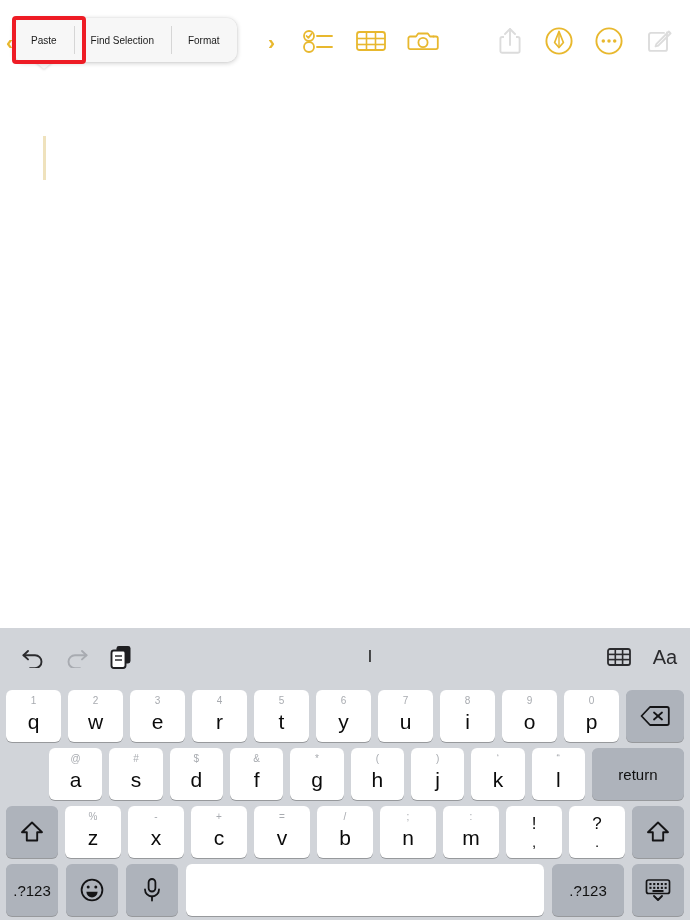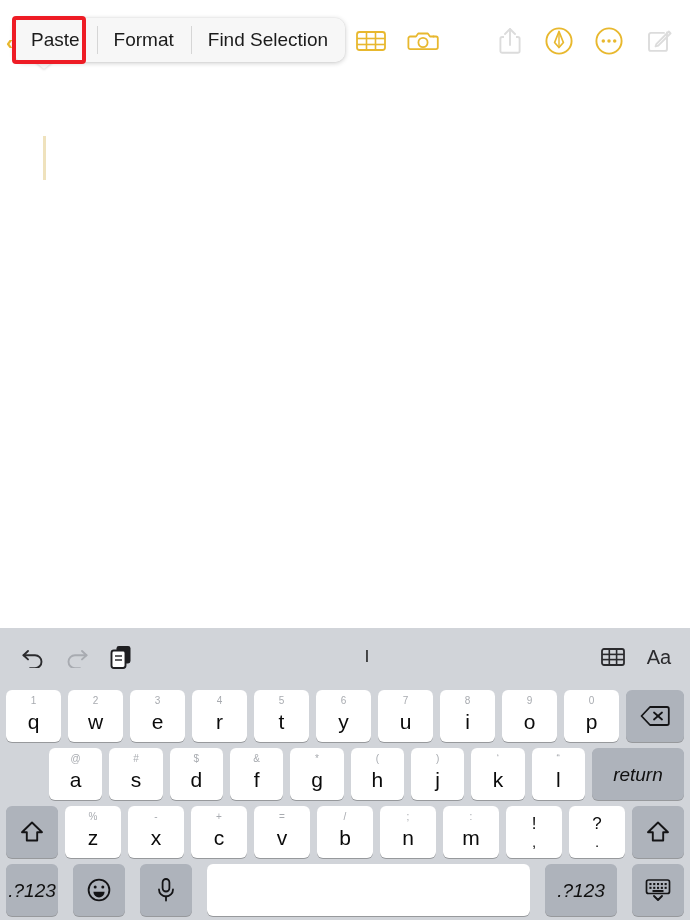--- a/index.html
+++ b/index.html
@@ -52,21 +52,21 @@
   
   .ctx-menu {
     position: absolute; left: 14px; top: 18px;
     height: 44px; display: flex; align-items: stretch;
     background: #f7f7f7; border-radius: 10px;
     box-shadow: 0 1px 5px rgba(0,0,0,0.22), 0 0 1px rgba(0,0,0,0.16);
     overflow: visible; z-index: 20;
   }
   .ctx-item {
     display: flex; align-items: center; justify-content: center;
-    padding: 0 17px; font-size: 19px; color: #1b1b1b;
+    padding: 0 17px; font-size: 10px; color: #1b1b1b;
     position: relative; white-space: nowrap;
     background: #f7f7f7;
   }
   .ctx-item + .ctx-item::before {
     content: ""; position: absolute; left: 0; top: 8px; bottom: 8px;
     width: 1px; background: #d6d6d6;
   }
   .ctx-item:first-child { border-radius: 10px 0 0 10px; }
   .ctx-item:last-child  { border-radius: 0 10px 10px 0; }
 
@@ -104,28 +104,28 @@
   .pred-icon { width: 26px; height: 28px; display: flex; align-items: center; justify-content: center; }
   .pred-words { flex: 1; display: flex; align-items: center; height: 100%; }
   .pred-word {
     flex: 1; text-align: center; font-size: 16px; color: #101010;
     position: relative; line-height: 58px;
   }
   .pred-word + .pred-word::before {
     content: ""; position: absolute; left: 0; top: 14px; bottom: 14px;
     width: 1px; background: #adb0b6;
   }
-  .pred-right { display: flex; align-items: center; gap: 16px; padding-right: 14px; }
+  .pred-right { display: flex; align-items: center; gap: 16px; padding-right: 8px; }
 
   
   .krow { position: absolute; left: 0; width: 690px; display: flex; align-items: center; }
   .krow1 { top: 62px; height: 52px; padding: 0 6px; gap: 7px; }
   .krow2 { top: 120px; height: 52px; padding: 0 6px; gap: 7px; }
   .krow3 { top: 178px; height: 52px; padding: 0 6px; gap: 7px; }
-  .krow4 { top: 236px; height: 52px; padding: 0 6px; gap: 15px; text-align: center; }
+  .krow4 { top: 236px; height: 52px; padding: 0 6px; gap: 8px; text-align: center; }
 
   .key {
     background: #ffffff; border-radius: 6px; height: 52px;
     display: flex; flex-direction: column; align-items: center; justify-content: center;
     box-shadow: 0 1px 0 rgba(0,0,0,0.28);
     position: relative; flex: 1;
   }
   .key .sub {
     font-size: 10px; color: #a8abb0; line-height: 1;
     position: absolute; top: 6px; left: 0; right: 0; text-align: center;
@@ -133,21 +133,21 @@
   .key .main {
     font-size: 21px; color: #0b0b0b; line-height: 1; margin-top: 10px;
     font-weight: 400;
   }
   .key.punct .sub { position: static; font-size: 17px; color: #0b0b0b; margin-bottom: 2px; }
   .key.punct .main { font-size: 15px; margin-top: 0; }
 
   .key.dark {
     background: #aeb3bb; box-shadow: 0 1px 0 rgba(0,0,0,0.28);
   }
-  .key.dark .main { color: #101010; font-size: 19px; margin-top: 0; font-style: italic; }
+  .key.dark .main { color: #101010; font-size: 15px; margin-top: 0; }
 
   .key.spacer { background: transparent; box-shadow: none; }
 
   .k-backspace { flex: 0 0 58px; }
   .k-return    { flex: 0 0 92px; }
   .k-shift-l   { flex: 0 0 52px; }
   .k-shift-r   { flex: 0 0 52px; }
   .k-num       { flex: 0 0 52px; }
   .k-emoji     { flex: 0 0 52px; }
   .k-mic       { flex: 0 0 52px; }
@@ -237,24 +237,24 @@
     <div class="text-cursor"></div>
   </div>
 
   <div class="ctx-arrow"></div>
 
   <div class="ctx-menu">
     <div class="ctx-item">
       <span>Paste</span>
     </div>
     <div class="ctx-item">
+      <span>Find Selection</span>
+    </div>
+    <div class="ctx-item">
       <span>Format</span>
-    </div>
-    <div class="ctx-item">
-      <span>Find Selection</span>
     </div>
   </div>
 
   <div class="highlight-box"></div>
 
   <div class="keyboard">
 
     <div class="pred-bar">
       <div class="pred-left">
         <div class="pred-icon">

